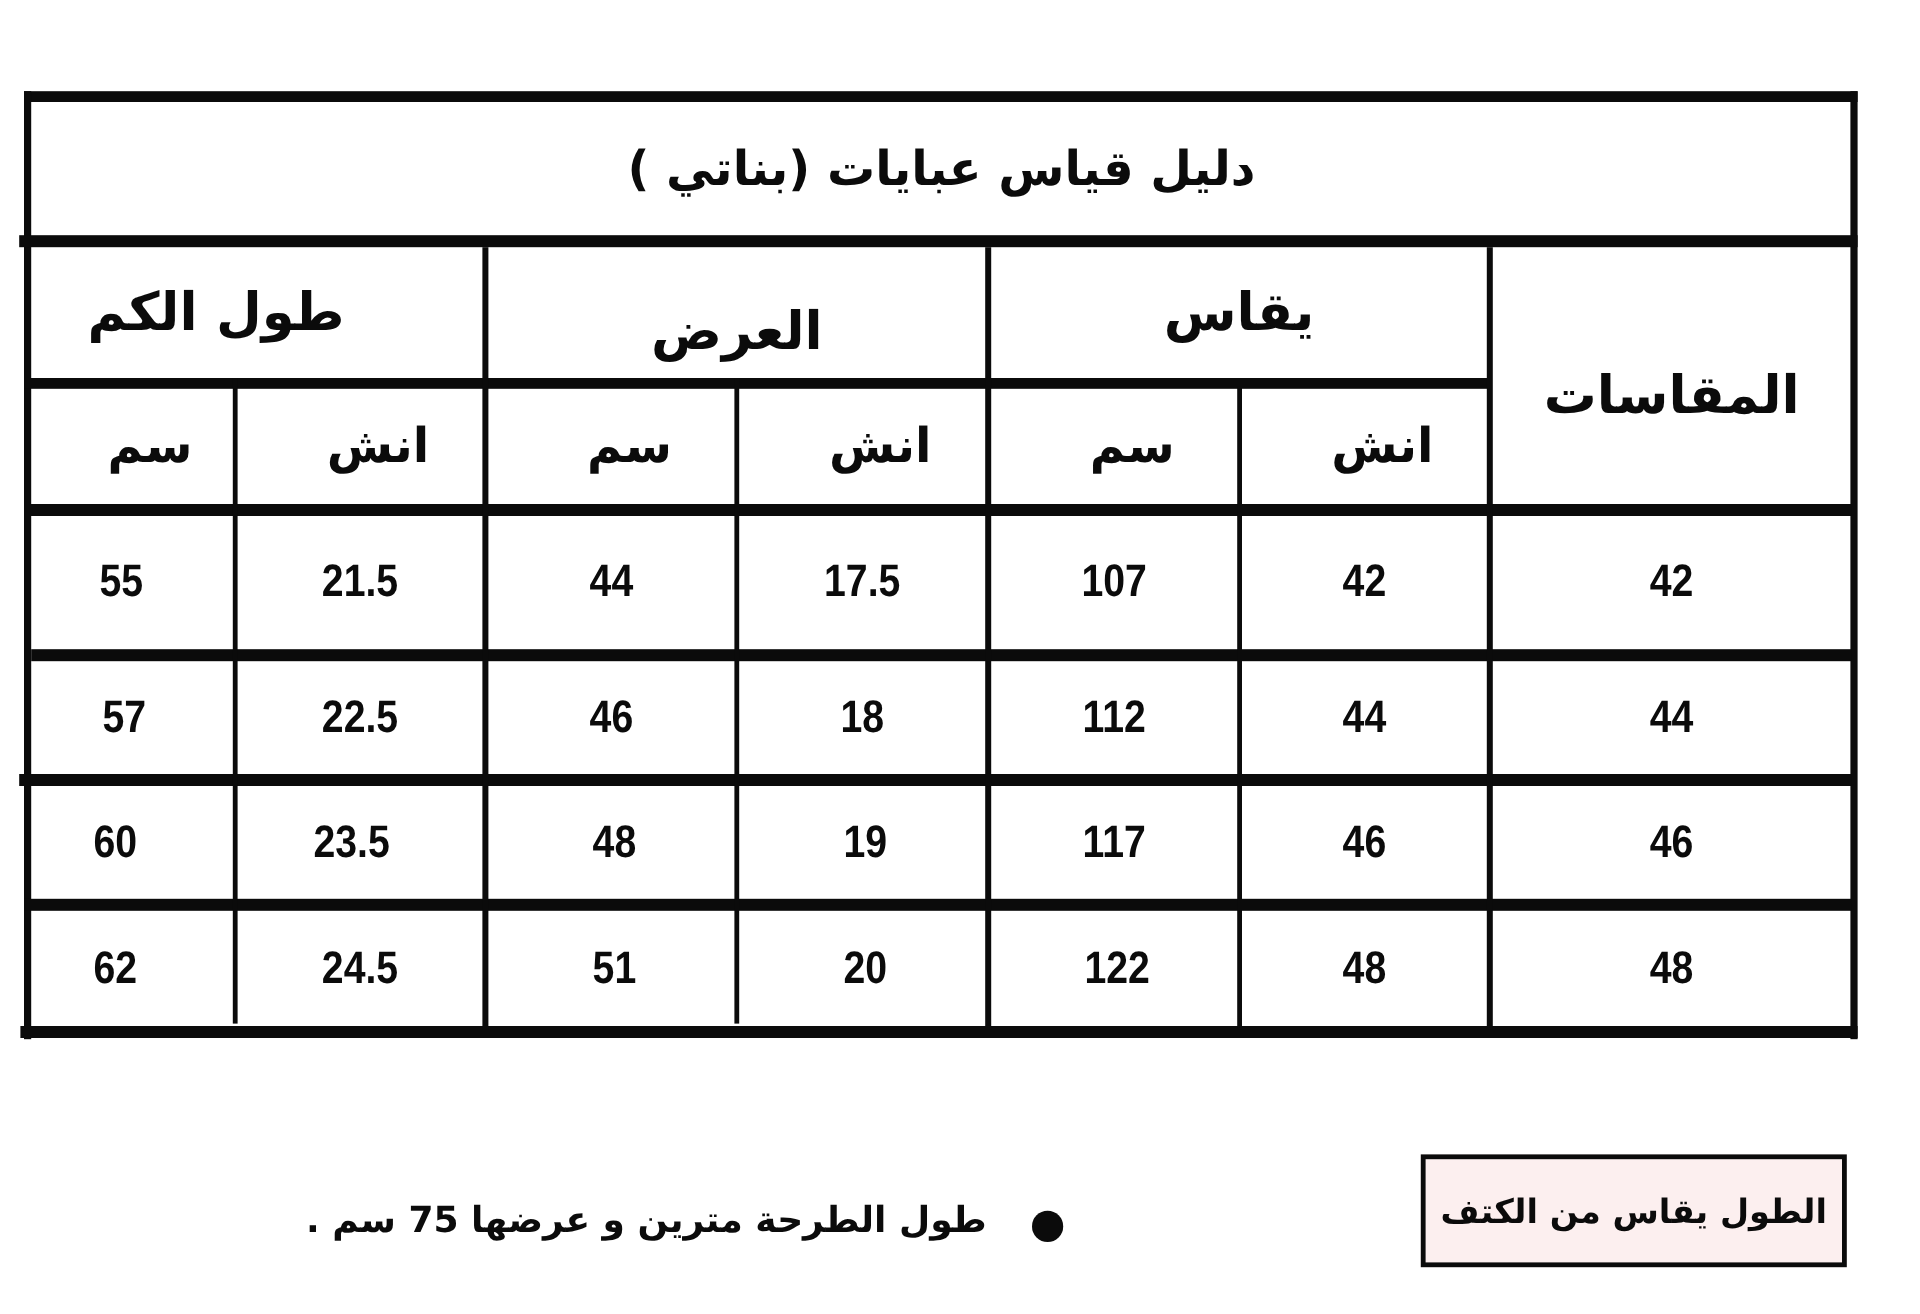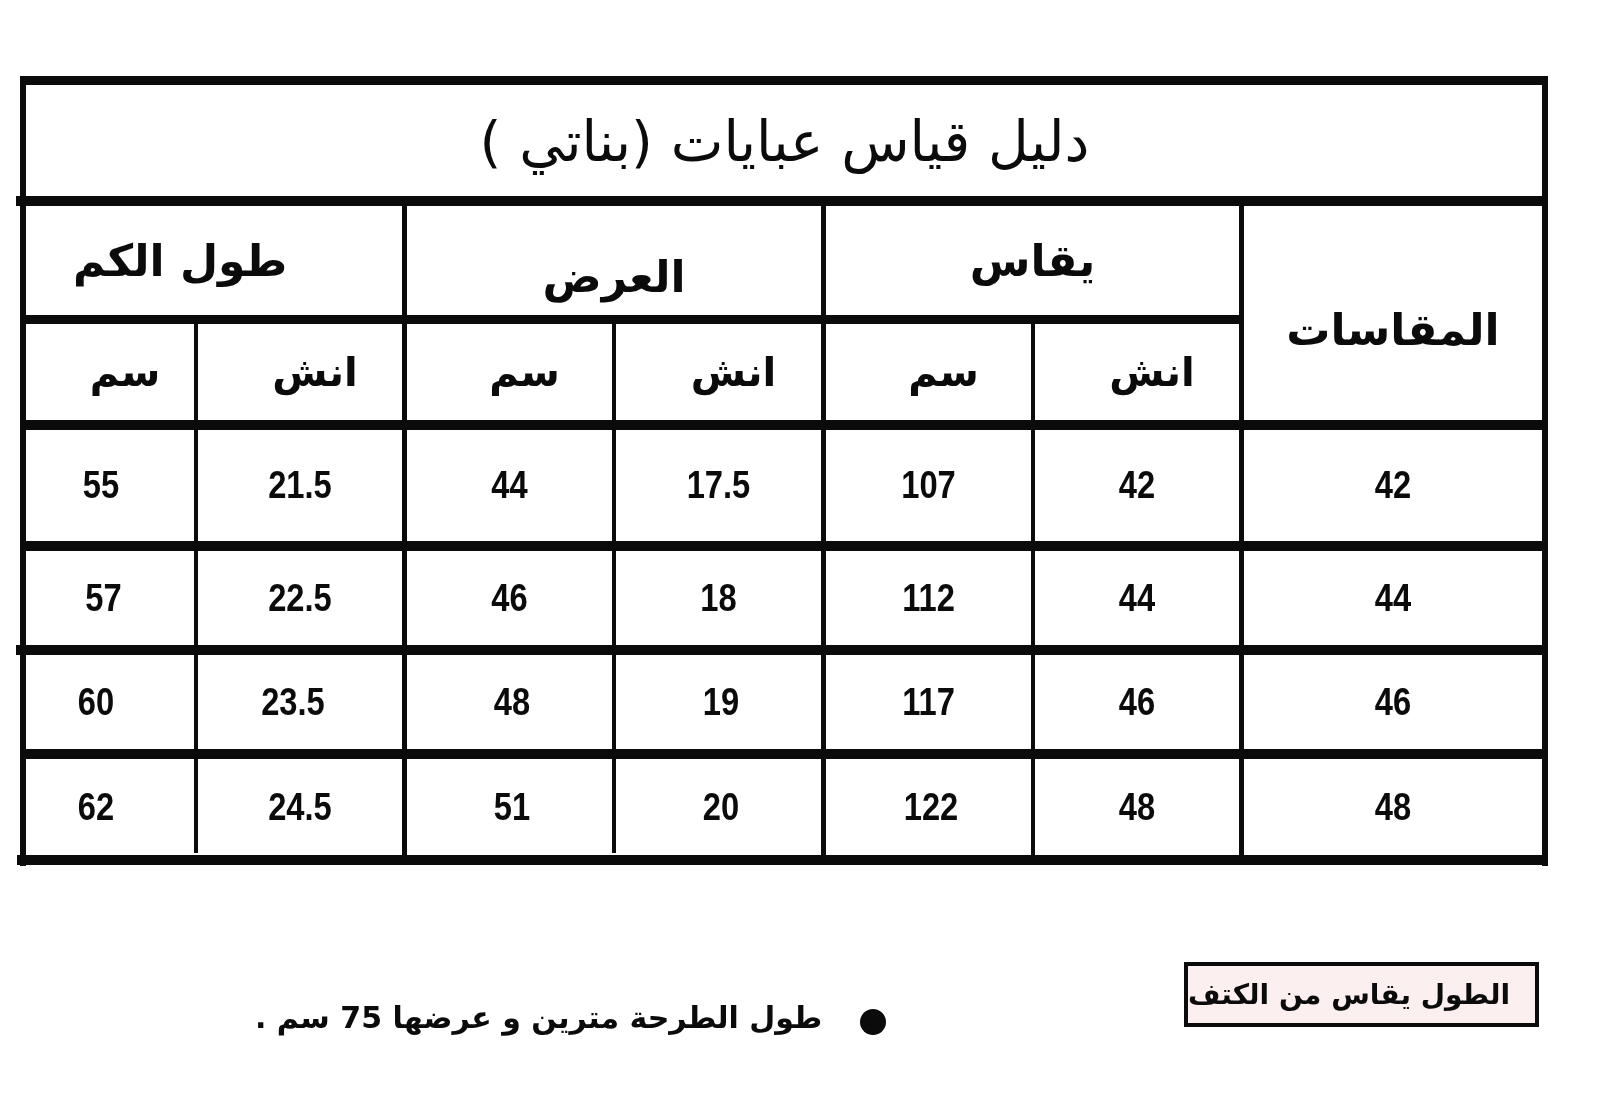--- a/index.html
+++ b/index.html
@@ -15,21 +15,21 @@
       font-family: "DejaVu Sans", sans-serif;
       color: #0b0b0b;
     }
     .ink { background: #0b0b0b; position: absolute; }
 
     
     .title {
       position: absolute;
       left: 22px; top: 84px; width: 1525px; height: 114px;
       display: flex; align-items: center; justify-content: center;
-      font-size: 56px; font-weight: normal;
+      font-size: 40px; font-weight: bold;
       direction: rtl;
       letter-spacing: 0;
     }
 
     .cell {
       position: absolute;
       display: flex;
       align-items: center;
       justify-content: center;
       direction: rtl;
@@ -39,25 +39,25 @@
     .num {
       font-family: "Liberation Sans", sans-serif;
       font-size: 38px; font-weight: bold;
       direction: ltr;
       transform: scaleX(0.86);
     }
 
     
     .note-box {
       position: absolute;
-      left: 1184px; top: 962px; width: 355px; height: 65px;
+      left: 1184px; top: 962px; width: 355px; height: 94px;
       box-sizing: border-box;
       border: 4px solid #0b0b0b;
       background: #fcefef;
-      display: flex; align-items: center; justify-content: flex-end;
+      display: flex; align-items: center; justify-content: center;
       direction: rtl;
       font-size: 28px; font-weight: bold;
     }
     .bullet-line {
       position: absolute;
       left: 255px; top: 990px; width: 650px; height: 45px;
       display: flex; align-items: flex-end; justify-content: flex-end;
       direction: rtl;
       font-size: 30px; font-weight: bold;
     }

